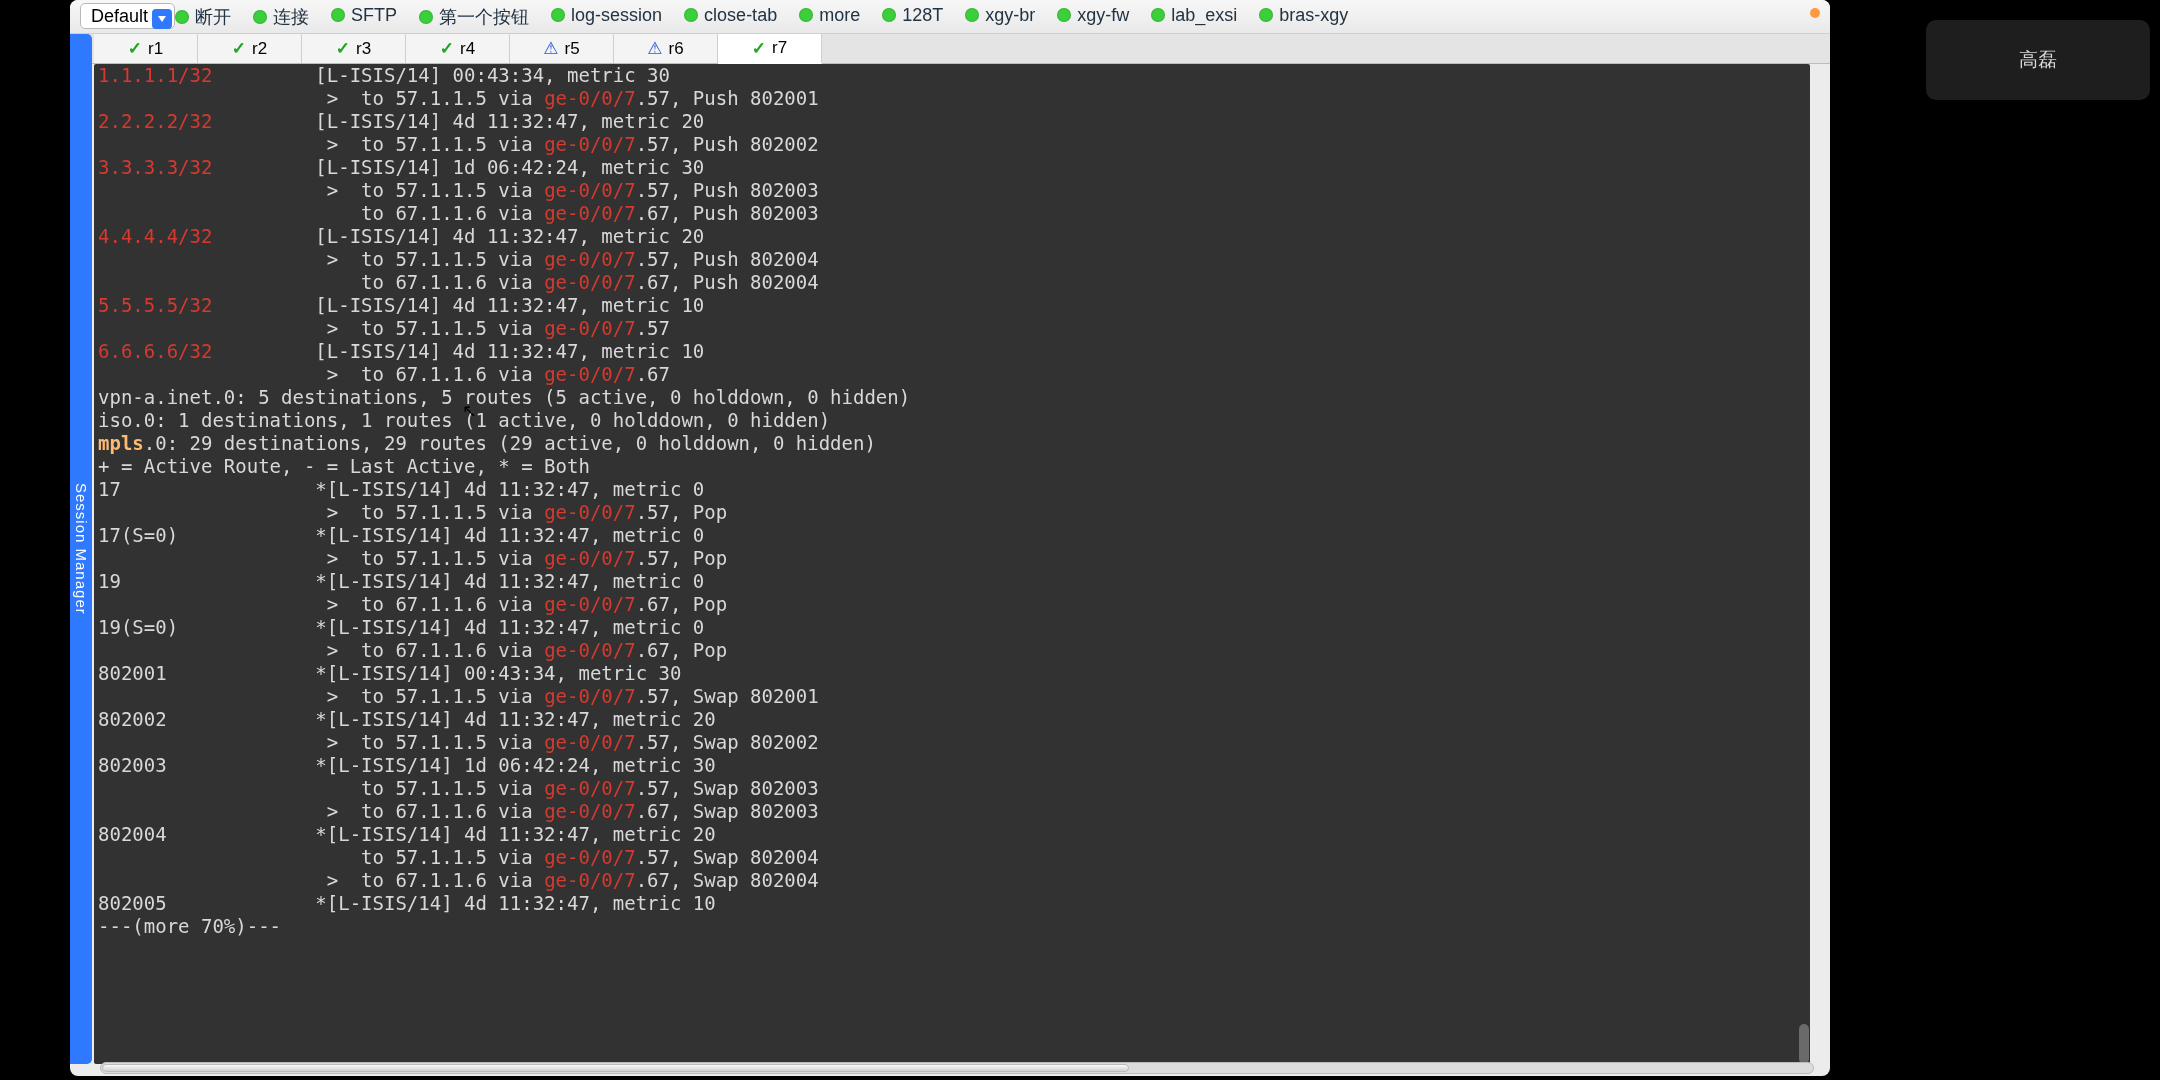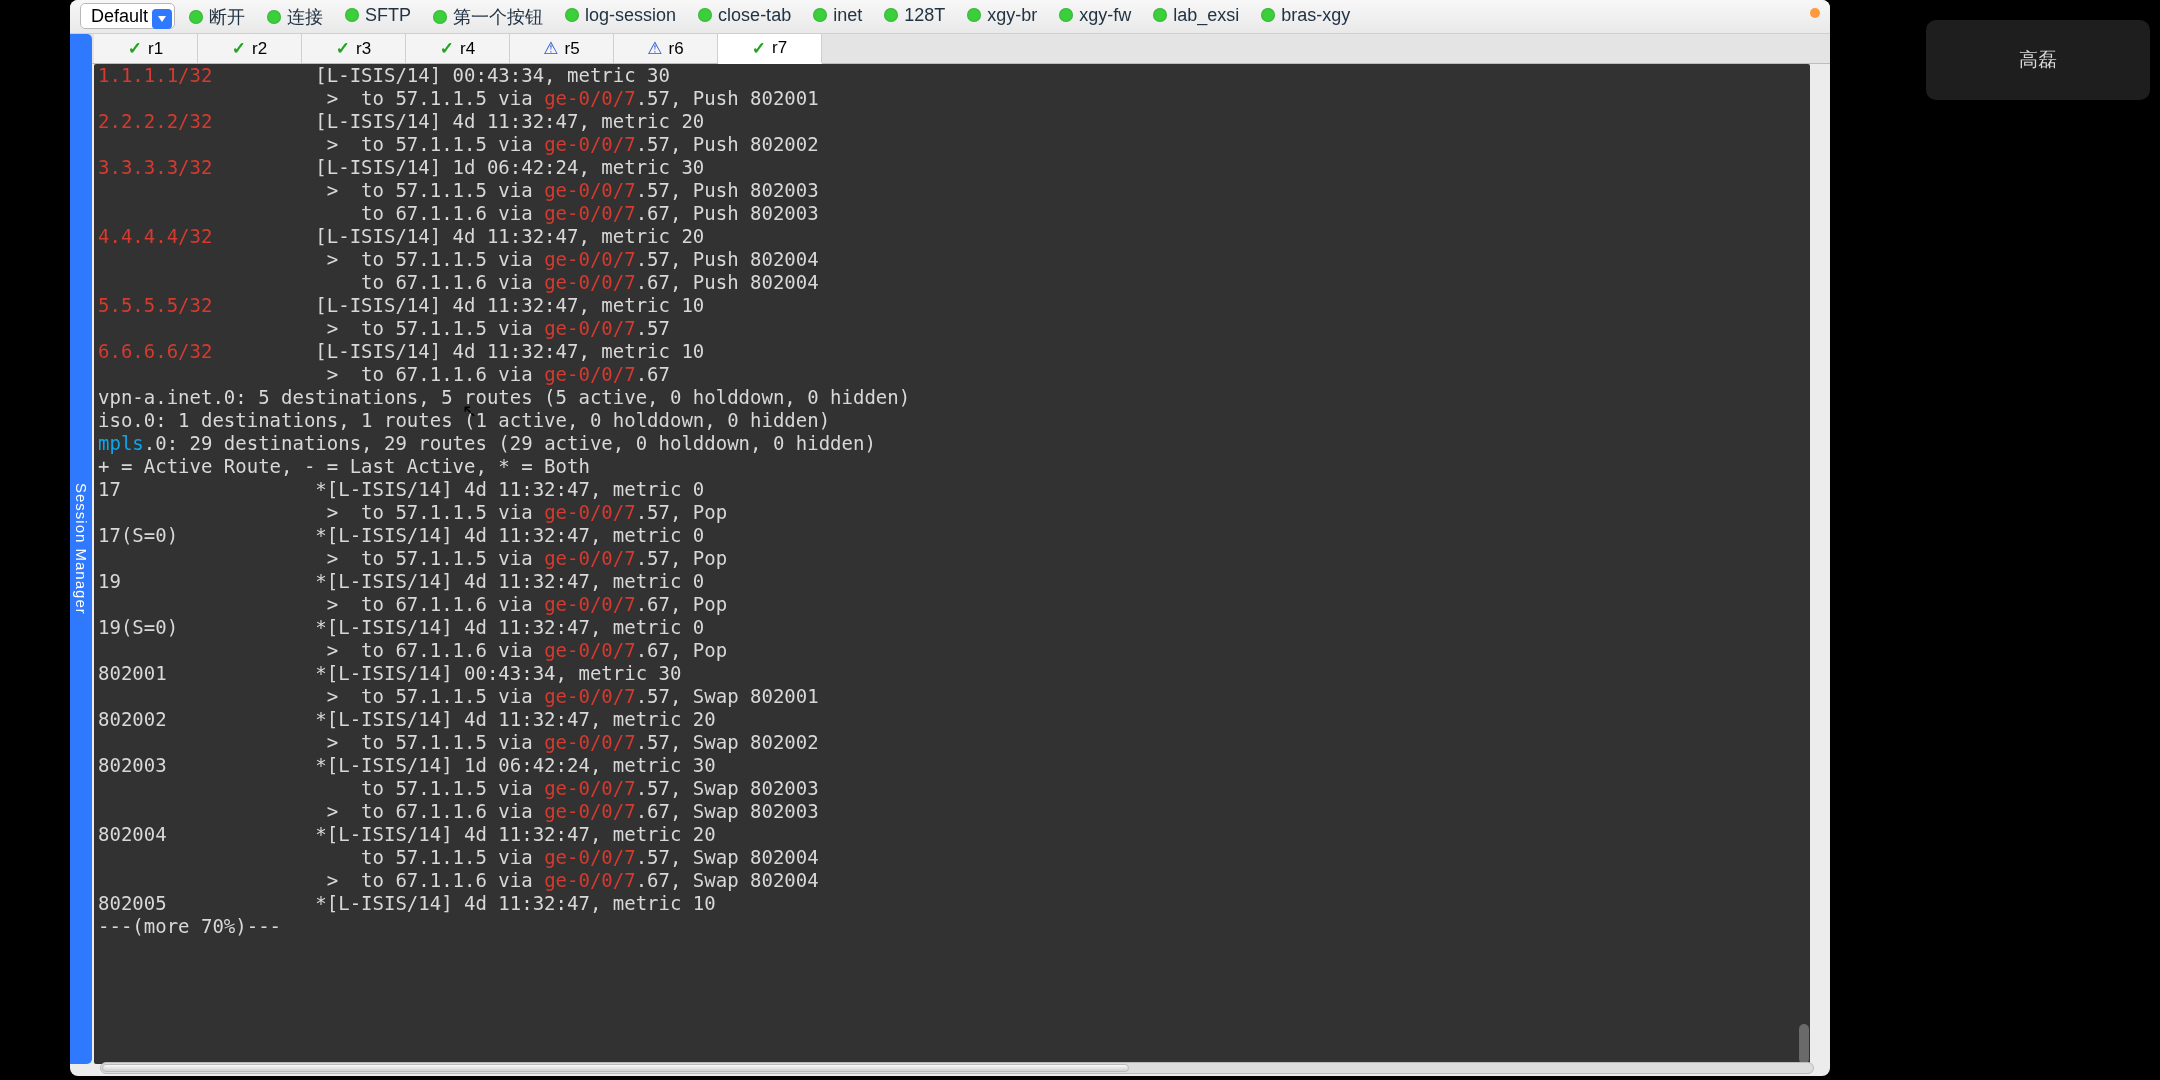--- a/index.html
+++ b/index.html
@@ -14,21 +14,20 @@
     box-shadow: 0 0 8px rgba(0,0,0,.5);
     display: flex;
     flex-direction: column;
   }
 
   .toolbar {
     height: 34px;
     display: flex;
     align-items: center;
     padding: 4px 10px;
-    gap: 14px;
     background: linear-gradient(#f7f7f7,#e9e9e9);
     border-bottom: 1px solid #cfcfcf;
     border-radius: 8px 8px 0 0;
     font-size: 18px;
   }
   .dd {
     appearance: none;
     background: #fff;
     border: 1px solid #b8b8b8;
     border-radius: 5px;
@@ -97,21 +96,21 @@
     font-family: Menlo, Consolas, monospace;
     font-size:19px;
     line-height:23px;
     white-space:pre;
     overflow:hidden;
     position:relative;
     border-radius:2px;
     padding:0 0 0 4px;
   }
   .hl-red { color:#d63a2f; }
-  .hl-grn { color:#0ea5e9; }
+  .hl-grn { color:#fdba74;font-weight:bold; }
   .cursor-ptr{
     position:absolute; pointer-events:none;
     font-size:18px; color:#000;
   }
   .vscroll{
     position:absolute; right:1px; top:0; bottom:0; width:10px;
   }
   .vthumb{
     position:absolute; right:0; width:10px; background:#6a6a6a;border-radius:5px;
   }
@@ -167,21 +166,21 @@
         <div class="tb-btn">
           <span class="dot"></span>
           <span>log-session</span>
         </div>
         <div class="tb-btn">
           <span class="dot"></span>
           <span>close-tab</span>
         </div>
         <div class="tb-btn">
           <span class="dot"></span>
-          <span>inet</span>
+          <span>more</span>
         </div>
         <div class="tb-btn">
           <span class="dot"></span>
           <span>128T</span>
         </div>
         <div class="tb-btn">
           <span class="dot"></span>
           <span>xgy-br</span>
         </div>
         <div class="tb-btn">

